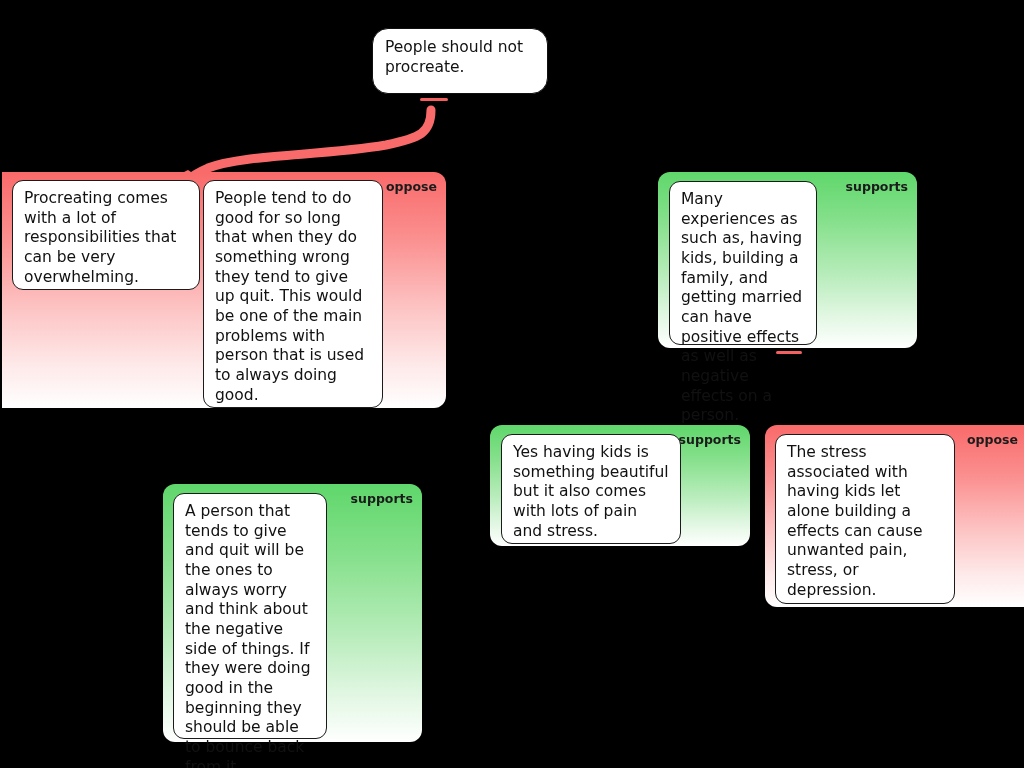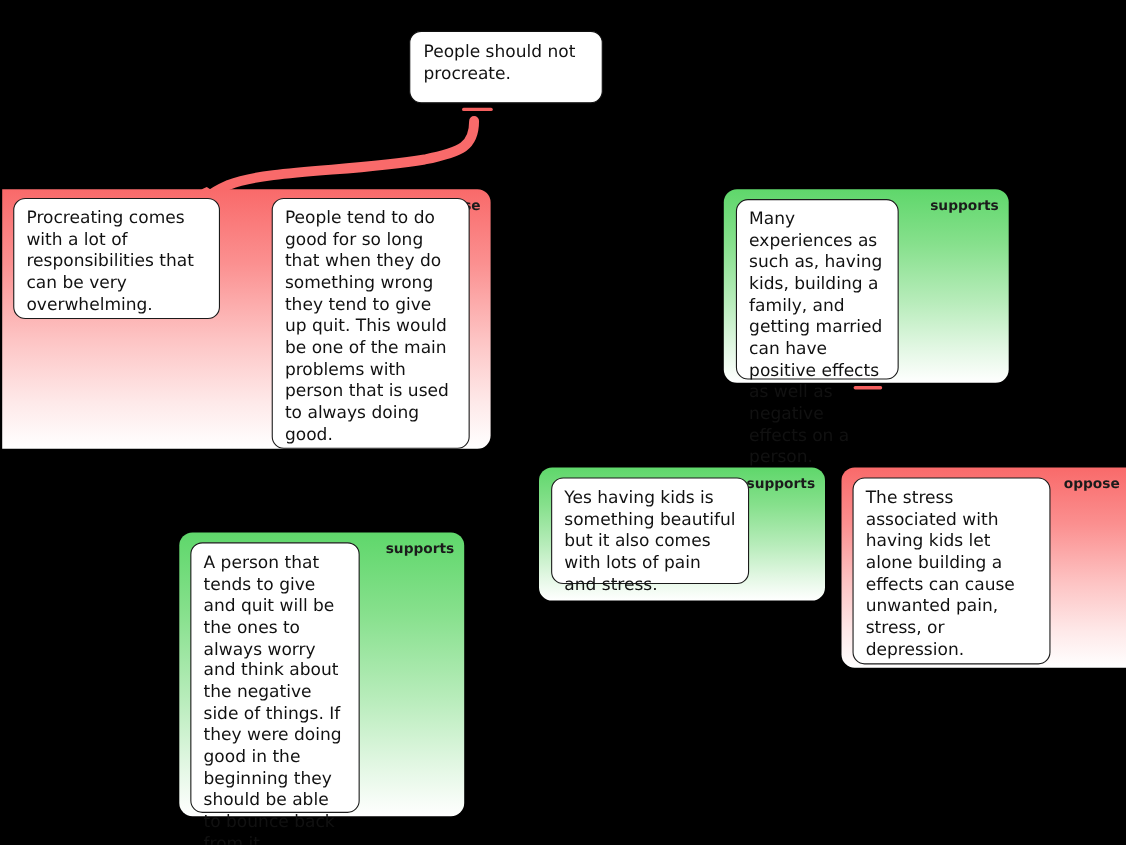--- a/index.html
+++ b/index.html
@@ -143,35 +143,35 @@
 
     
     <path fill="none" stroke="#f96a6a" stroke-width="11" stroke-linecap="round" d="M 789 352
              C 789 380, 806 390, 838 398
              C 872 406, 896 404, 908 418
              C 913 425, 914 430, 914 437">
     <path fill="#f96a6a" d="M 903 440 C 903 428, 908 420, 917 416 L 927 424 C 919 428, 915 433, 915 441 Z">
   
 
   
-  <div class="root-node" style="left:372px; top:28px; width:176px; height:66px;">
+  <div class="root-node" style="left:372px; top:28px; width:176px; height:66px;border-radius:16px;">
     <span>People should not procreate.</span>
   </div>
   <div class="stub red" style="left:420px; top:98px; width:28px;"></div>
 
   
   <div class="panel oppose flush-left" style="left:2px; top:172px; width:444px; height:236px;">
     <span class="panel-label">oppose</span>
   </div>
 
   <div class="card" style="left:12px; top:180px; width:188px; height:110px;">
     <span>Procreating comes with a lot of responsibilities that can be very overwhelming.</span>
   </div>
 
-  <div class="card" style="left:203px; top:180px; width:180px; height:228px;margin-left:44px;">
+  <div class="card" style="left:203px; top:180px; width:180px; height:228px;">
     <span>People tend to do good for so long that when they do something wrong they tend to give up quit. This would be one of the main problems with person that is used to always doing good.</span>
   </div>
 
   
   <div class="panel support" style="left:658px; top:172px; width:259px; height:176px;">
     <span class="panel-label">supports</span>
   </div>
 
   <div class="card" style="left:669px; top:181px; width:148px; height:164px;">
     <span>Many experiences as such as, having kids, building a family, and getting married can have positive effects as well as negative effects on a person.</span>
@@ -185,21 +185,21 @@
 
   <div class="card" style="left:173px; top:493px; width:154px; height:246px;">
     <span>A person that tends to give and quit will be the ones to always worry and think about the negative side of things. If they were doing good in the beginning they should be able to bounce back from it.</span>
   </div>
 
   
   <div class="panel support" style="left:490px; top:425px; width:260px; height:121px;">
     <span class="panel-label">supports</span>
   </div>
 
-  <div class="card" style="left:501px; top:434px; width:180px; height:97px;">
+  <div class="card" style="left:501px; top:434px; width:180px; height:110px;">
     <span>Yes having kids is something beautiful but it also comes with lots of pain and stress.</span>
   </div>
 
   
   <div class="panel oppose flush-right" style="left:765px; top:425px; width:262px; height:182px;">
     <span class="panel-label">oppose</span>
   </div>
 
   <div class="card" style="left:775px; top:434px; width:180px; height:170px;">
     <span>The stress associated with having kids let alone building a effects can cause unwanted pain, stress, or depression.</span>

